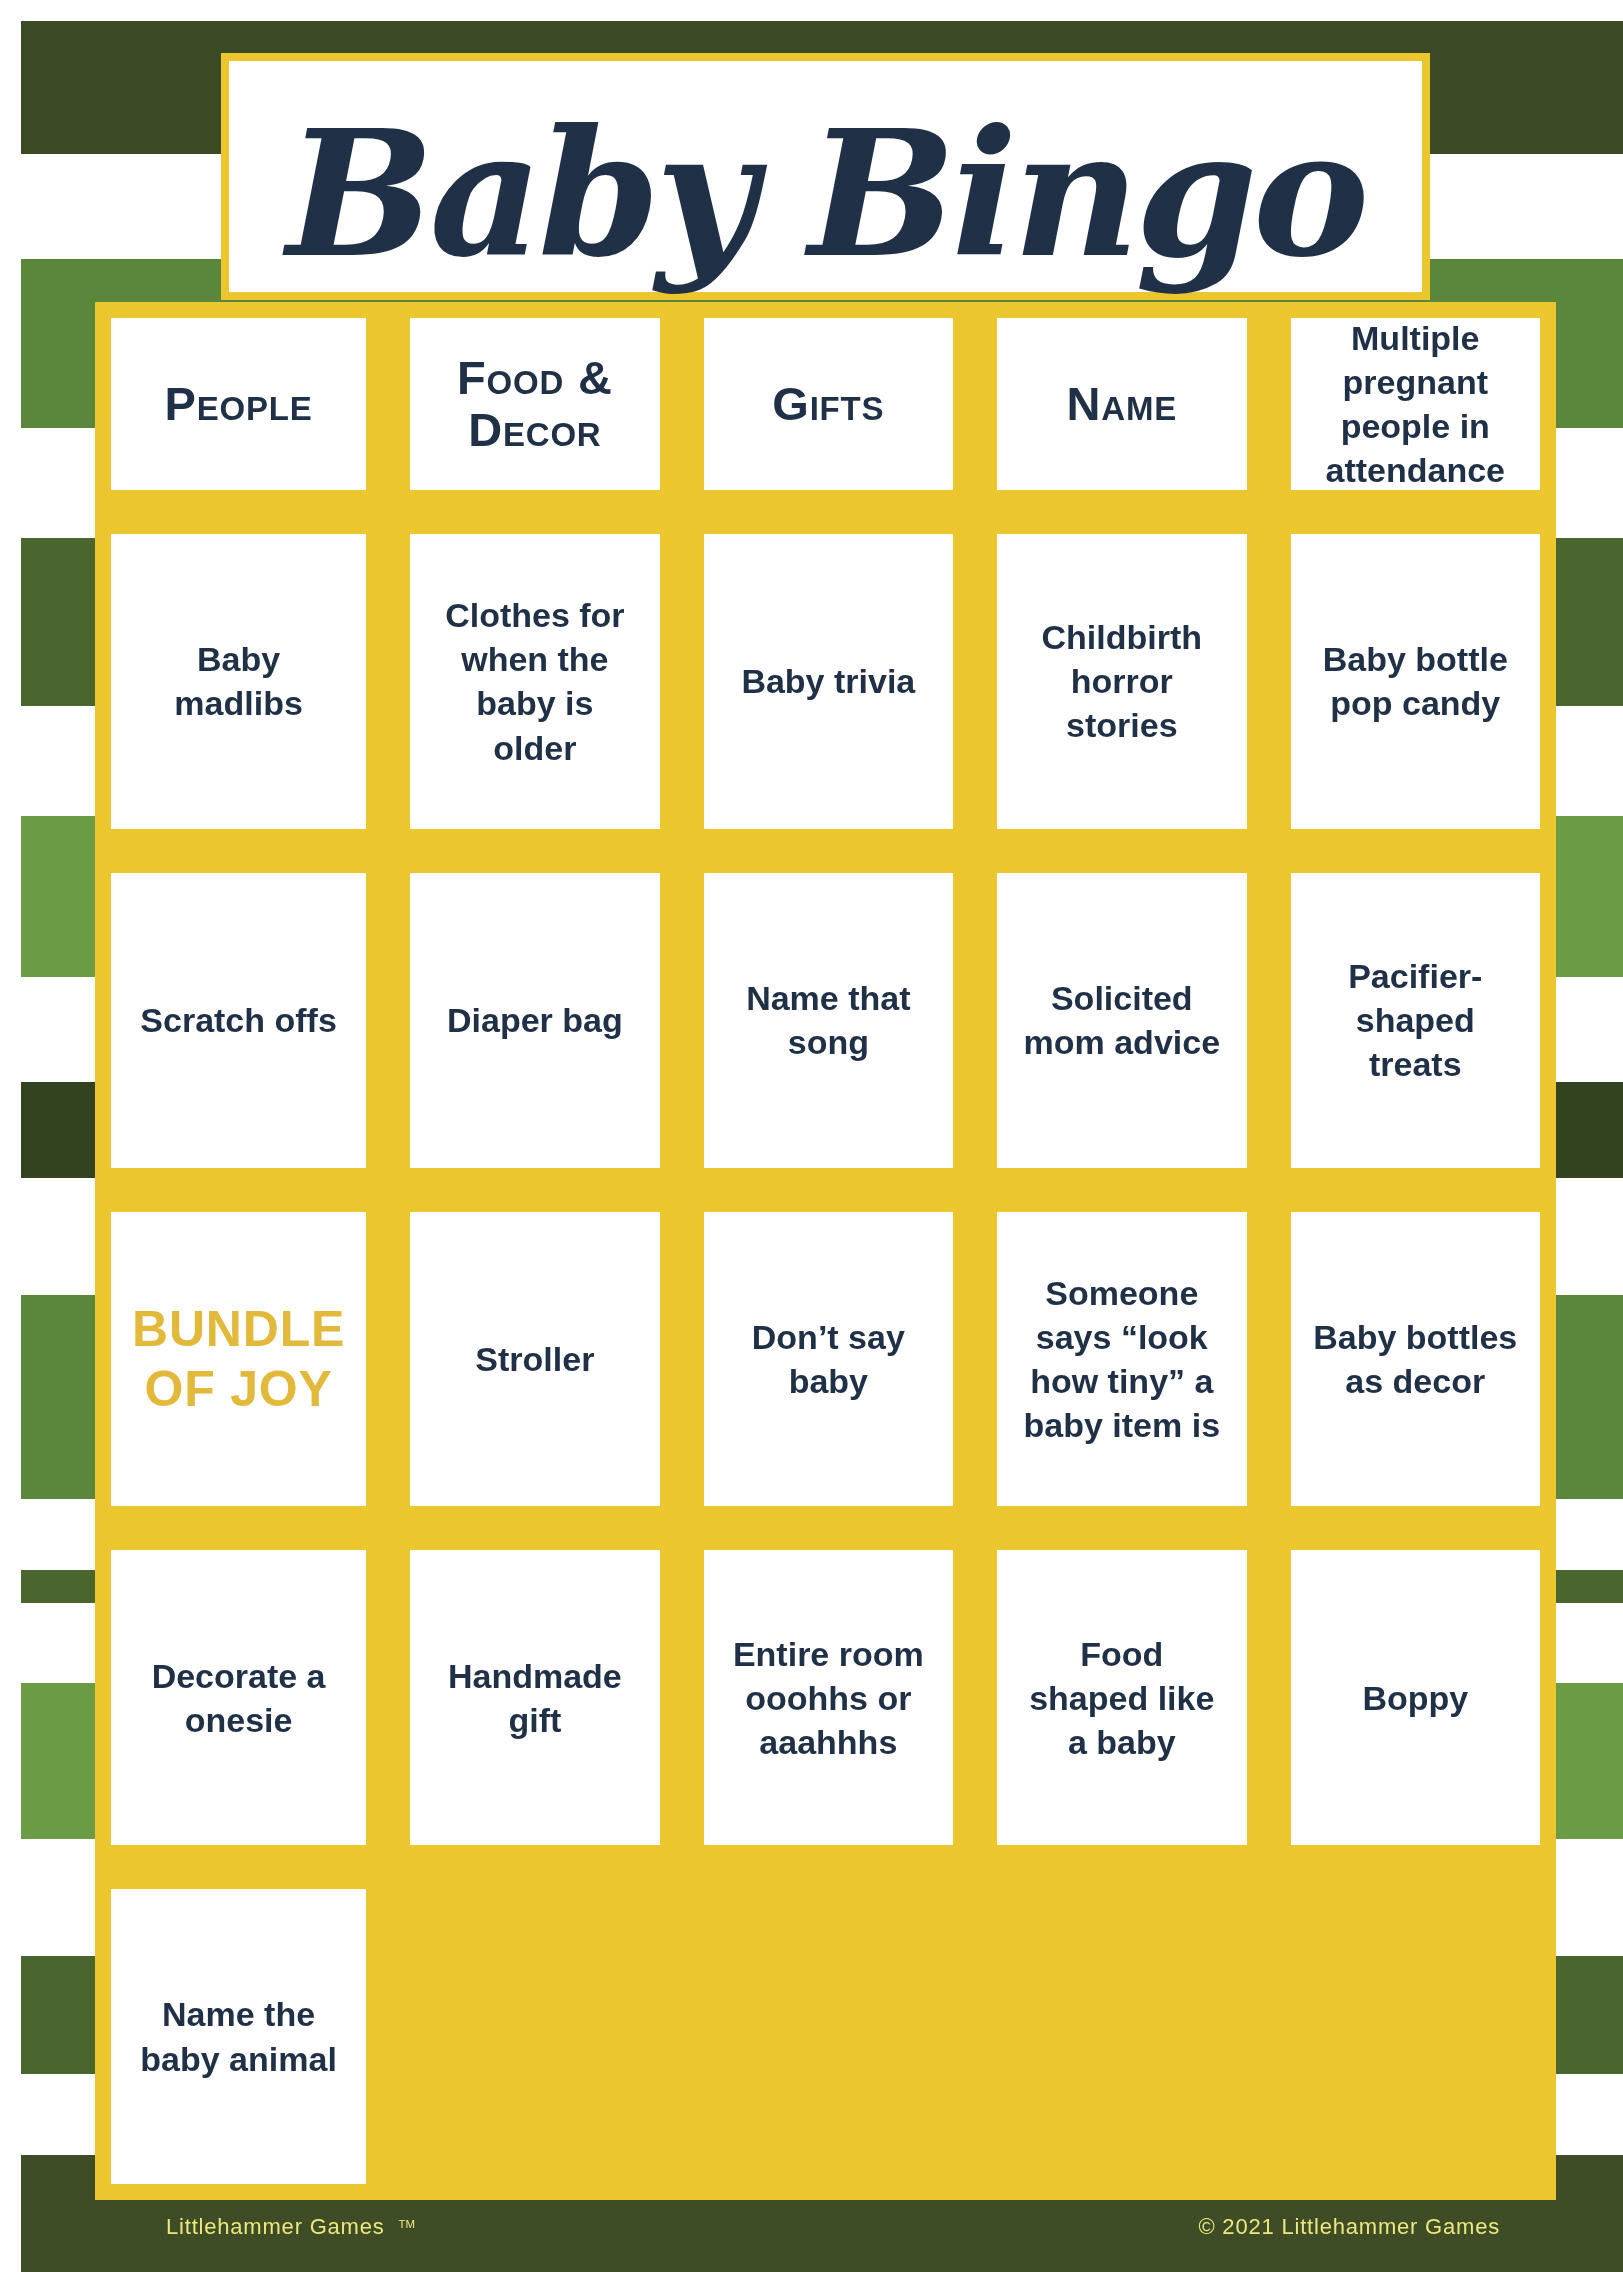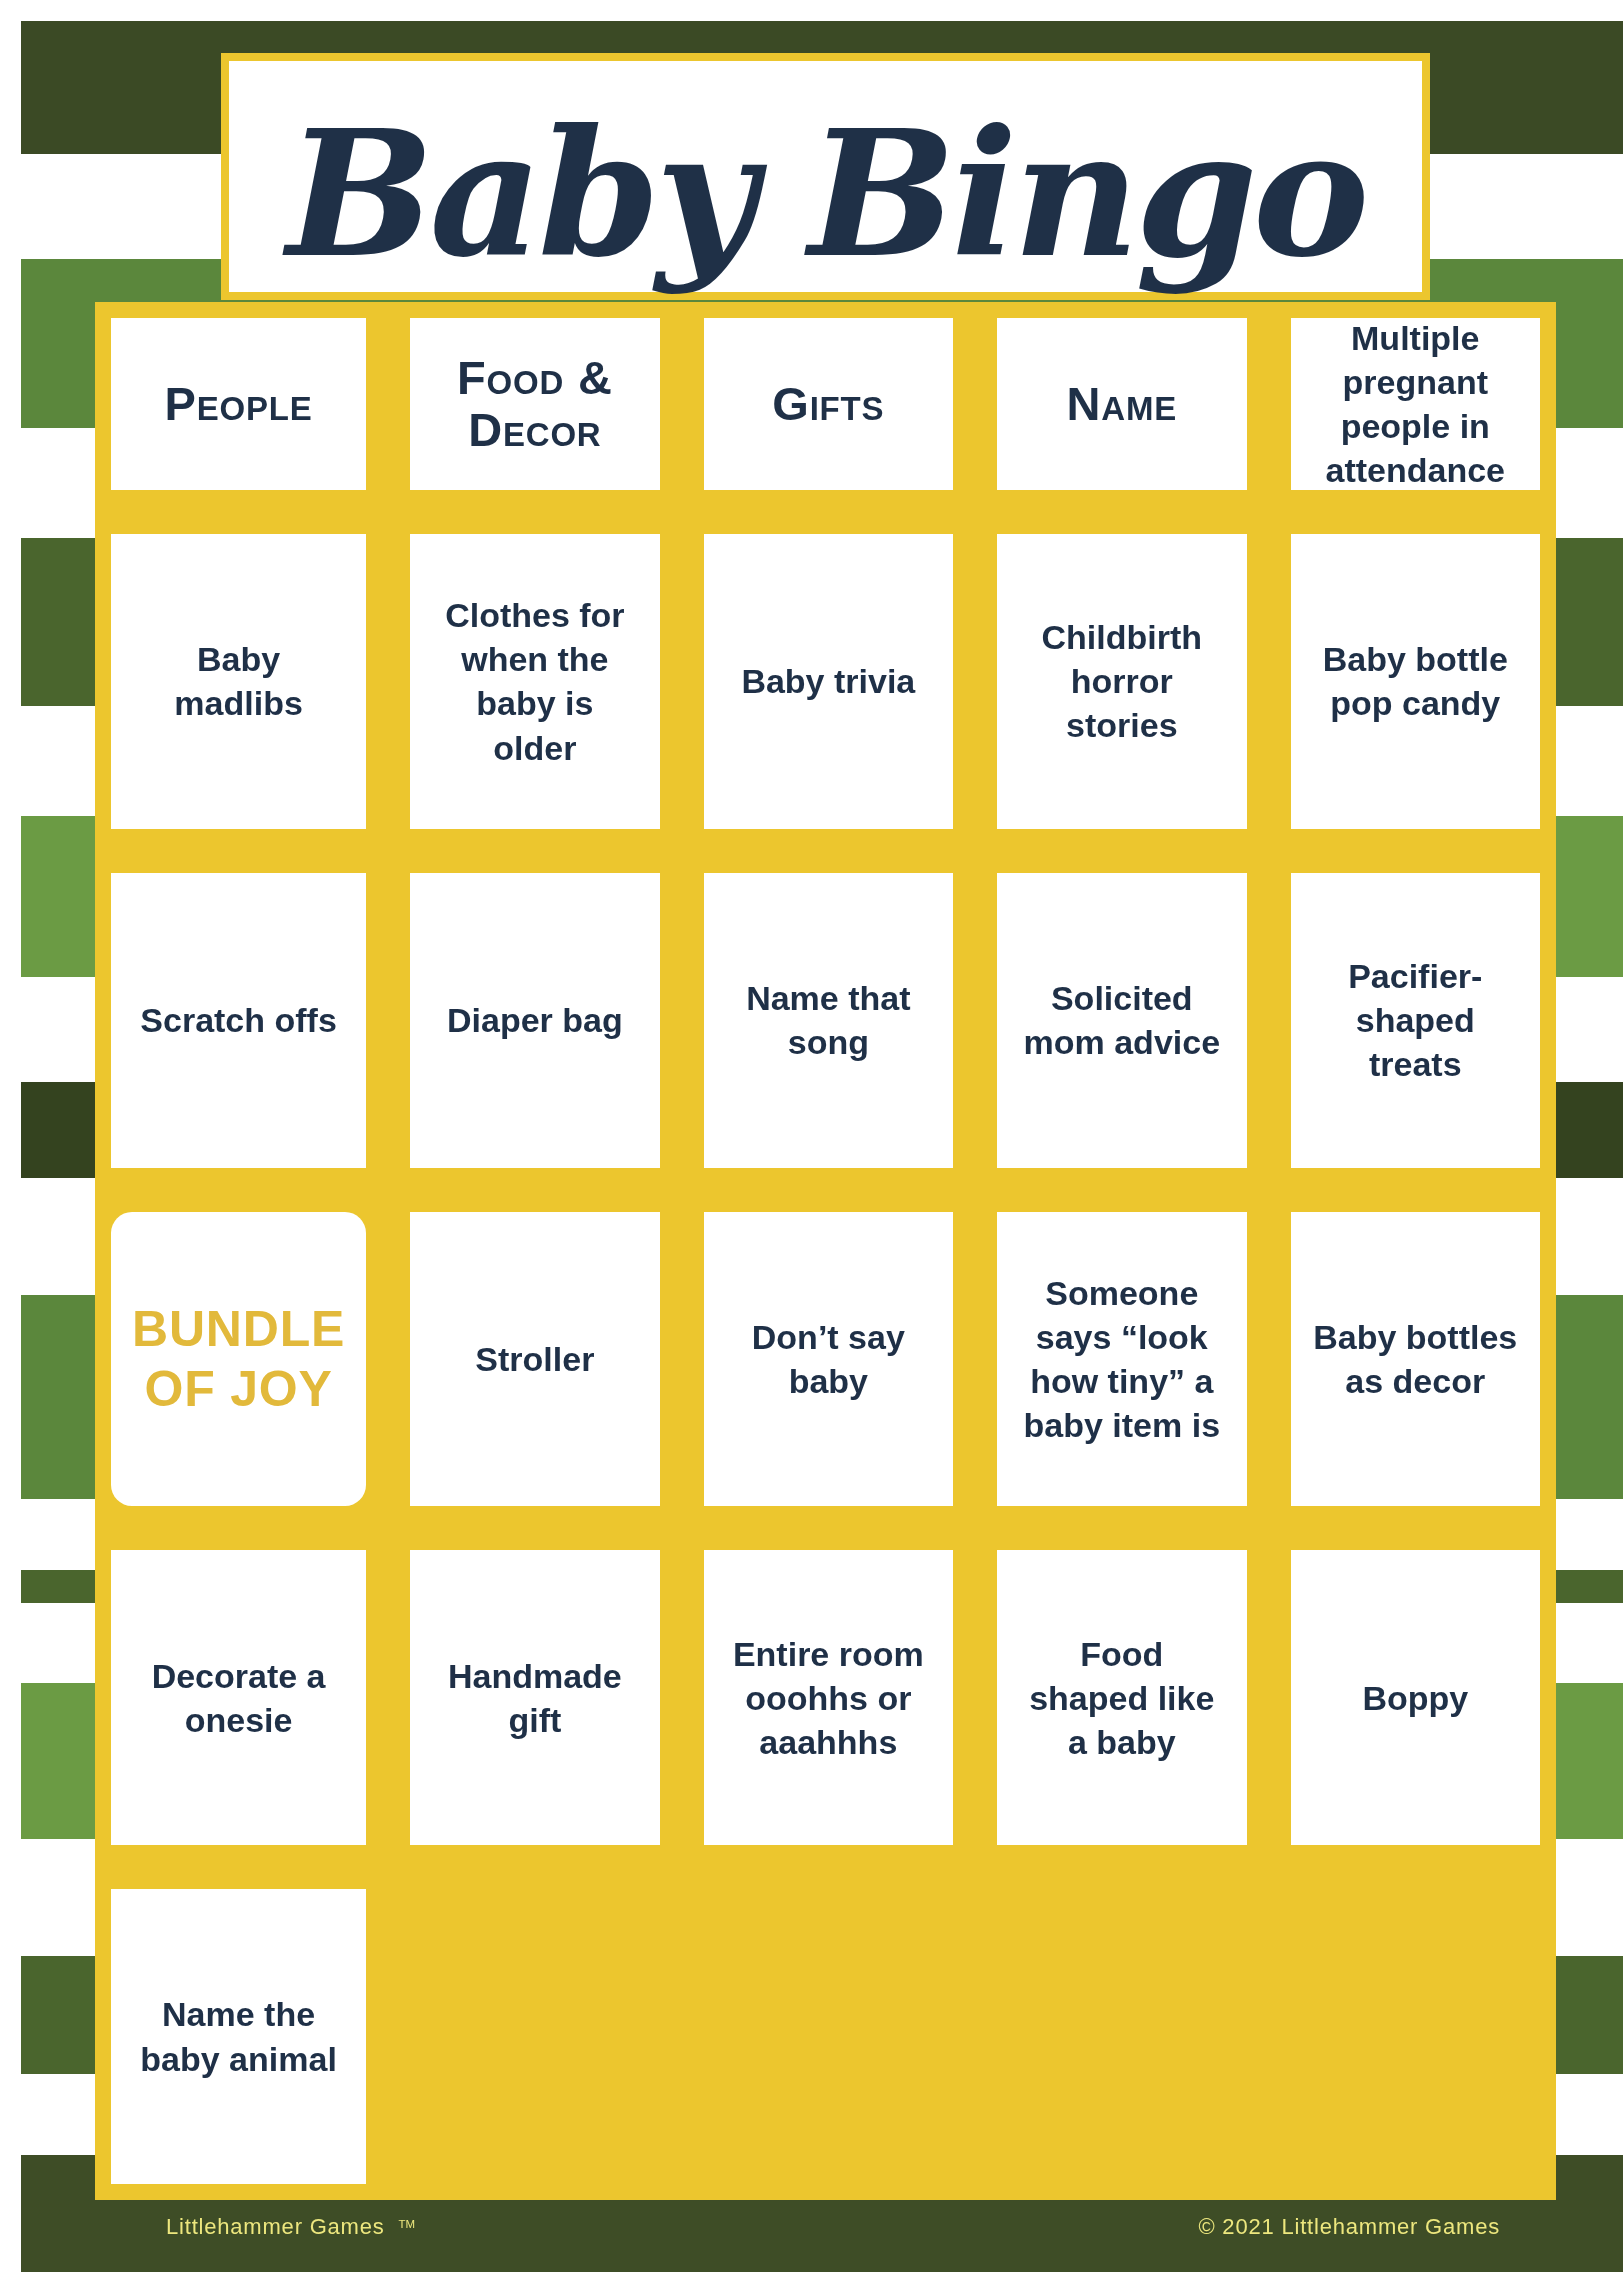--- a/index.html
+++ b/index.html
@@ -91,21 +91,20 @@
     font-size: 34px;
     line-height: 1.3;
     padding: 14.6px 21px;
   }
   .cell.free {
     color: var(--free-space-gold);
     font-size: 50px;
     line-height: 1.2;
     letter-spacing: 0.8px;
     text-transform: uppercase;
-    border-radius: 21px;
   }
   .footer {
     position: absolute;
     left: 131px;
     right: 123px;
     top: 2186px;
     display: flex;
     justify-content: space-between;
     align-items: flex-start;
     color: var(--footer-text);

